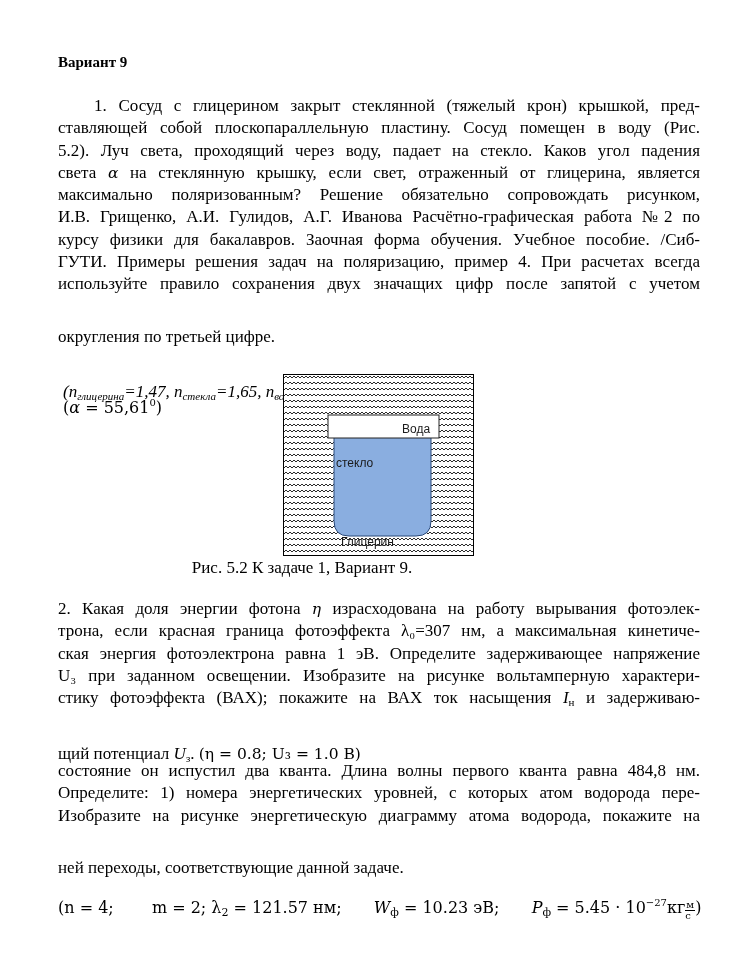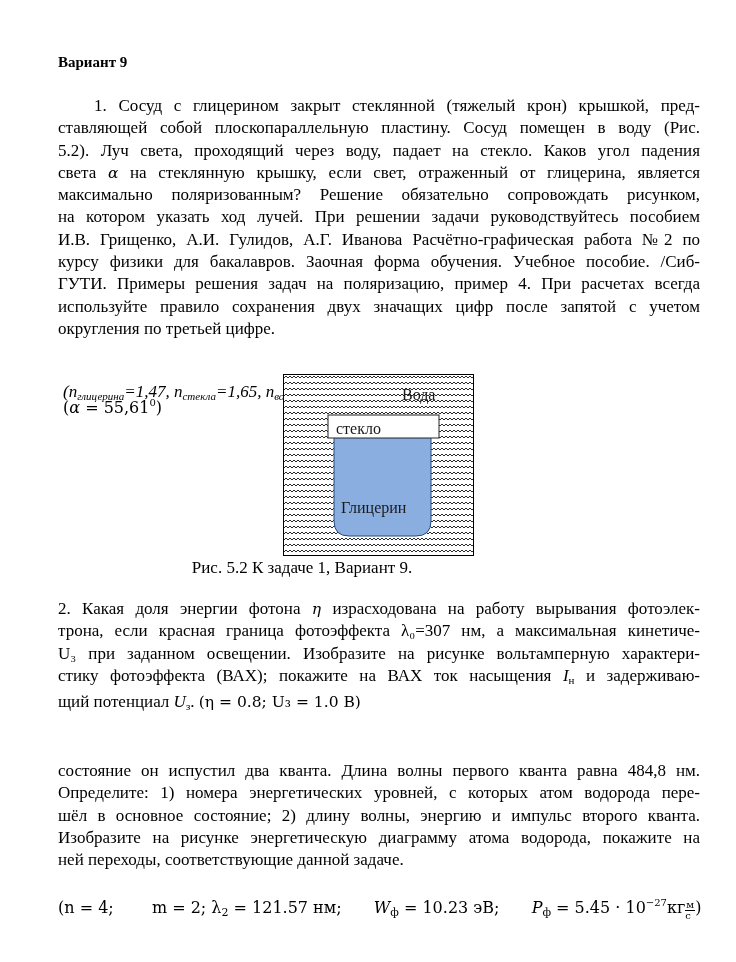--- a/index.html
+++ b/index.html
@@ -2,48 +2,47 @@
 <html><head>
 <meta charset="utf-8">
 <style>
   html, body { margin: 0; padding: 0; background: #ffffff; }
   body { width: 736px; height: 962px; position: relative; overflow: hidden;
          font-family: "Liberation Serif", serif; color: #000; }
   .h { position: absolute; left: 58px; top: 54px; font-weight: bold; font-size: 15px; }
   .p { position: absolute; left: 58px; width: 642px; font-size: 17px; line-height: 22.3px;
        text-align: justify; text-align-last: left; }
   .p span.line { display: block; text-align: justify; text-align-last: justify; white-space: nowrap; }
-  .p span.line.last { text-align-last: left; }
+  .p span.line.last { text-align-last: left; margin-top: 30px; }
   .it { font-style: italic; }
   .math { font-family: "DejaVu Serif", serif; font-size: 15.5px; }
   .sub { font-size: 11px; vertical-align: -3px; font-style: italic; }
   .sub2 { font-size: 11px; vertical-align: -3px; }
   .sup { font-size: 10px; vertical-align: 7px; }
   .frac { display: inline-block; vertical-align: -6px; text-align: center; font-size: 10px; line-height: 10px; }
   .frac .num { display: block; border-bottom: 1px solid #000; padding: 0 1px; }
   .frac .den { display: block; }
 
   .figure { position: absolute; left: 283px; top: 374px; width: 191px; height: 182px;
             border: 1.5px solid #000; box-sizing: border-box; overflow: hidden; }
   .figure svg { position: absolute; left: 0; top: 0; }
-  .fig-label { position: absolute; font-family: Liberation Serif, serif; font-size: 16px; color: #1a1a1a; }
+  .fig-label { position: absolute; font-family: Liberation Sans, sans-serif; font-size: 12px; color: #1a1a1a; margin-top: 36px; }
   .caption { position: absolute; left: 0; width: 604px; top: 558px; text-align: center; font-size: 17px; }
 </style>
 </head>
 <body>
 
 <div class="h">Вариант 9</div>
 
 <div class="p" style="top:95px;">
   <span class="line" style="text-indent:36px;">1. Сосуд с глицерином закрыт стеклянной (тяжелый крон) крышкой, пред-</span>
   <span class="line">ставляющей собой плоскопараллельную пластину. Сосуд помещен в воду (Рис.</span>
   <span class="line">5.2). Луч света, проходящий через воду, падает на стекло. Каков угол падения</span>
   <span class="line"><span>света </span><span class="it math">α</span><span> на стеклянную крышку, если свет, отраженный от глицерина, является</span></span>
   <span class="line">максимально поляризованным? Решение обязательно сопровождать рисунком,</span>
-  <span class="line">на котором указать ход лучей. При решении задачи руководствуйтесь пособием</span>
   <span class="line">И.В. Грищенко, А.И. Гулидов, А.Г. Иванова Расчётно-графическая работа №2 по</span>
   <span class="line">курсу физики для бакалавров.  Заочная форма обучения. Учебное пособие. /Сиб-</span>
   <span class="line">ГУТИ. Примеры решения задач на поляризацию, пример 4. При расчетах всегда</span>
   <span class="line">используйте правило сохранения двух значащих цифр после запятой с учетом</span>
   <span class="line last">округления по третьей цифре.</span>
 </div>
 
 <div class="p" style="top:333px; left:63px;margin-top:48px;">
   <span class="it" style="font-size:17px;">(n<span class="sub">глицерина</span><span>=1,47, </span>n<span class="sub">стекла</span><span>=1,65, </span>n<span class="sub">воды</span><span> = 1,33</span>)</span>
 </div>
@@ -67,29 +66,29 @@
   <div class="fig-label" style="left:118px; top:11px; background:rgba(255,255,255,0.0);">Вода</div>
   <div class="fig-label" style="left:52px; top:45px;">стекло</div>
   <div class="fig-label" style="left:57px; top:124px;">Глицерин</div>
 </div>
 
 <div class="caption">Рис. 5.2 К задаче 1, Вариант 9.</div>
 
 <div class="p" style="top:598px;">
   <span class="line"><span>2. Какая доля энергии фотона </span><span class="it math">η</span><span> израсходована на работу вырывания фотоэлек-</span></span>
   <span class="line">трона, если красная граница фотоэффекта λ₀=307 нм, а максимальная кинетиче-</span>
+  <span class="line">ская энергия фотоэлектрона равна 1 эВ. Определите задерживающее напряжение</span>
   <span class="line">U₃ при заданном освещении.   Изобразите на рисунке вольтамперную характери-</span>
   <span class="line"><span>стику фотоэффекта (ВАХ); покажите на ВАХ ток насыщения </span><span class="it">I</span><span class="sub2">н</span><span> и задерживаю-</span></span>
   <span class="line last"><span>щий потенциал </span><span class="it">U</span><span class="sub2">з</span><span>. </span><span class="math">(η  = 0.8; U₃ = 1.0 В)</span></span>
 </div>
 
 <div class="p" style="top:760px;">
   <span class="line">состояние он испустил два кванта.  Длина волны первого кванта равна 484,8 нм.</span>
   <span class="line">Определите: 1) номера энергетических уровней, с которых атом водорода пере-</span>
-  <span class="line">шёл в основное состояние; 2) длину волны, энергию и импульс второго кванта.</span>
   <span class="line">Изобразите на рисунке энергетическую диаграмму атома водорода, покажите на</span>
   <span class="line last">ней переходы, соответствующие данной задаче.</span>
 </div>
 
 <div class="p" style="top:892px; white-space:nowrap;">
   <span class="math" style="font-size:16px;">
     <span>(n = 4;</span>
     <span style="display:inline-block; width:28px;"></span>
     <span>m = 2; λ</span><span class="sub2">2</span><span> = 121.57 нм;</span>
     <span style="display:inline-block; width:22px;"></span>

